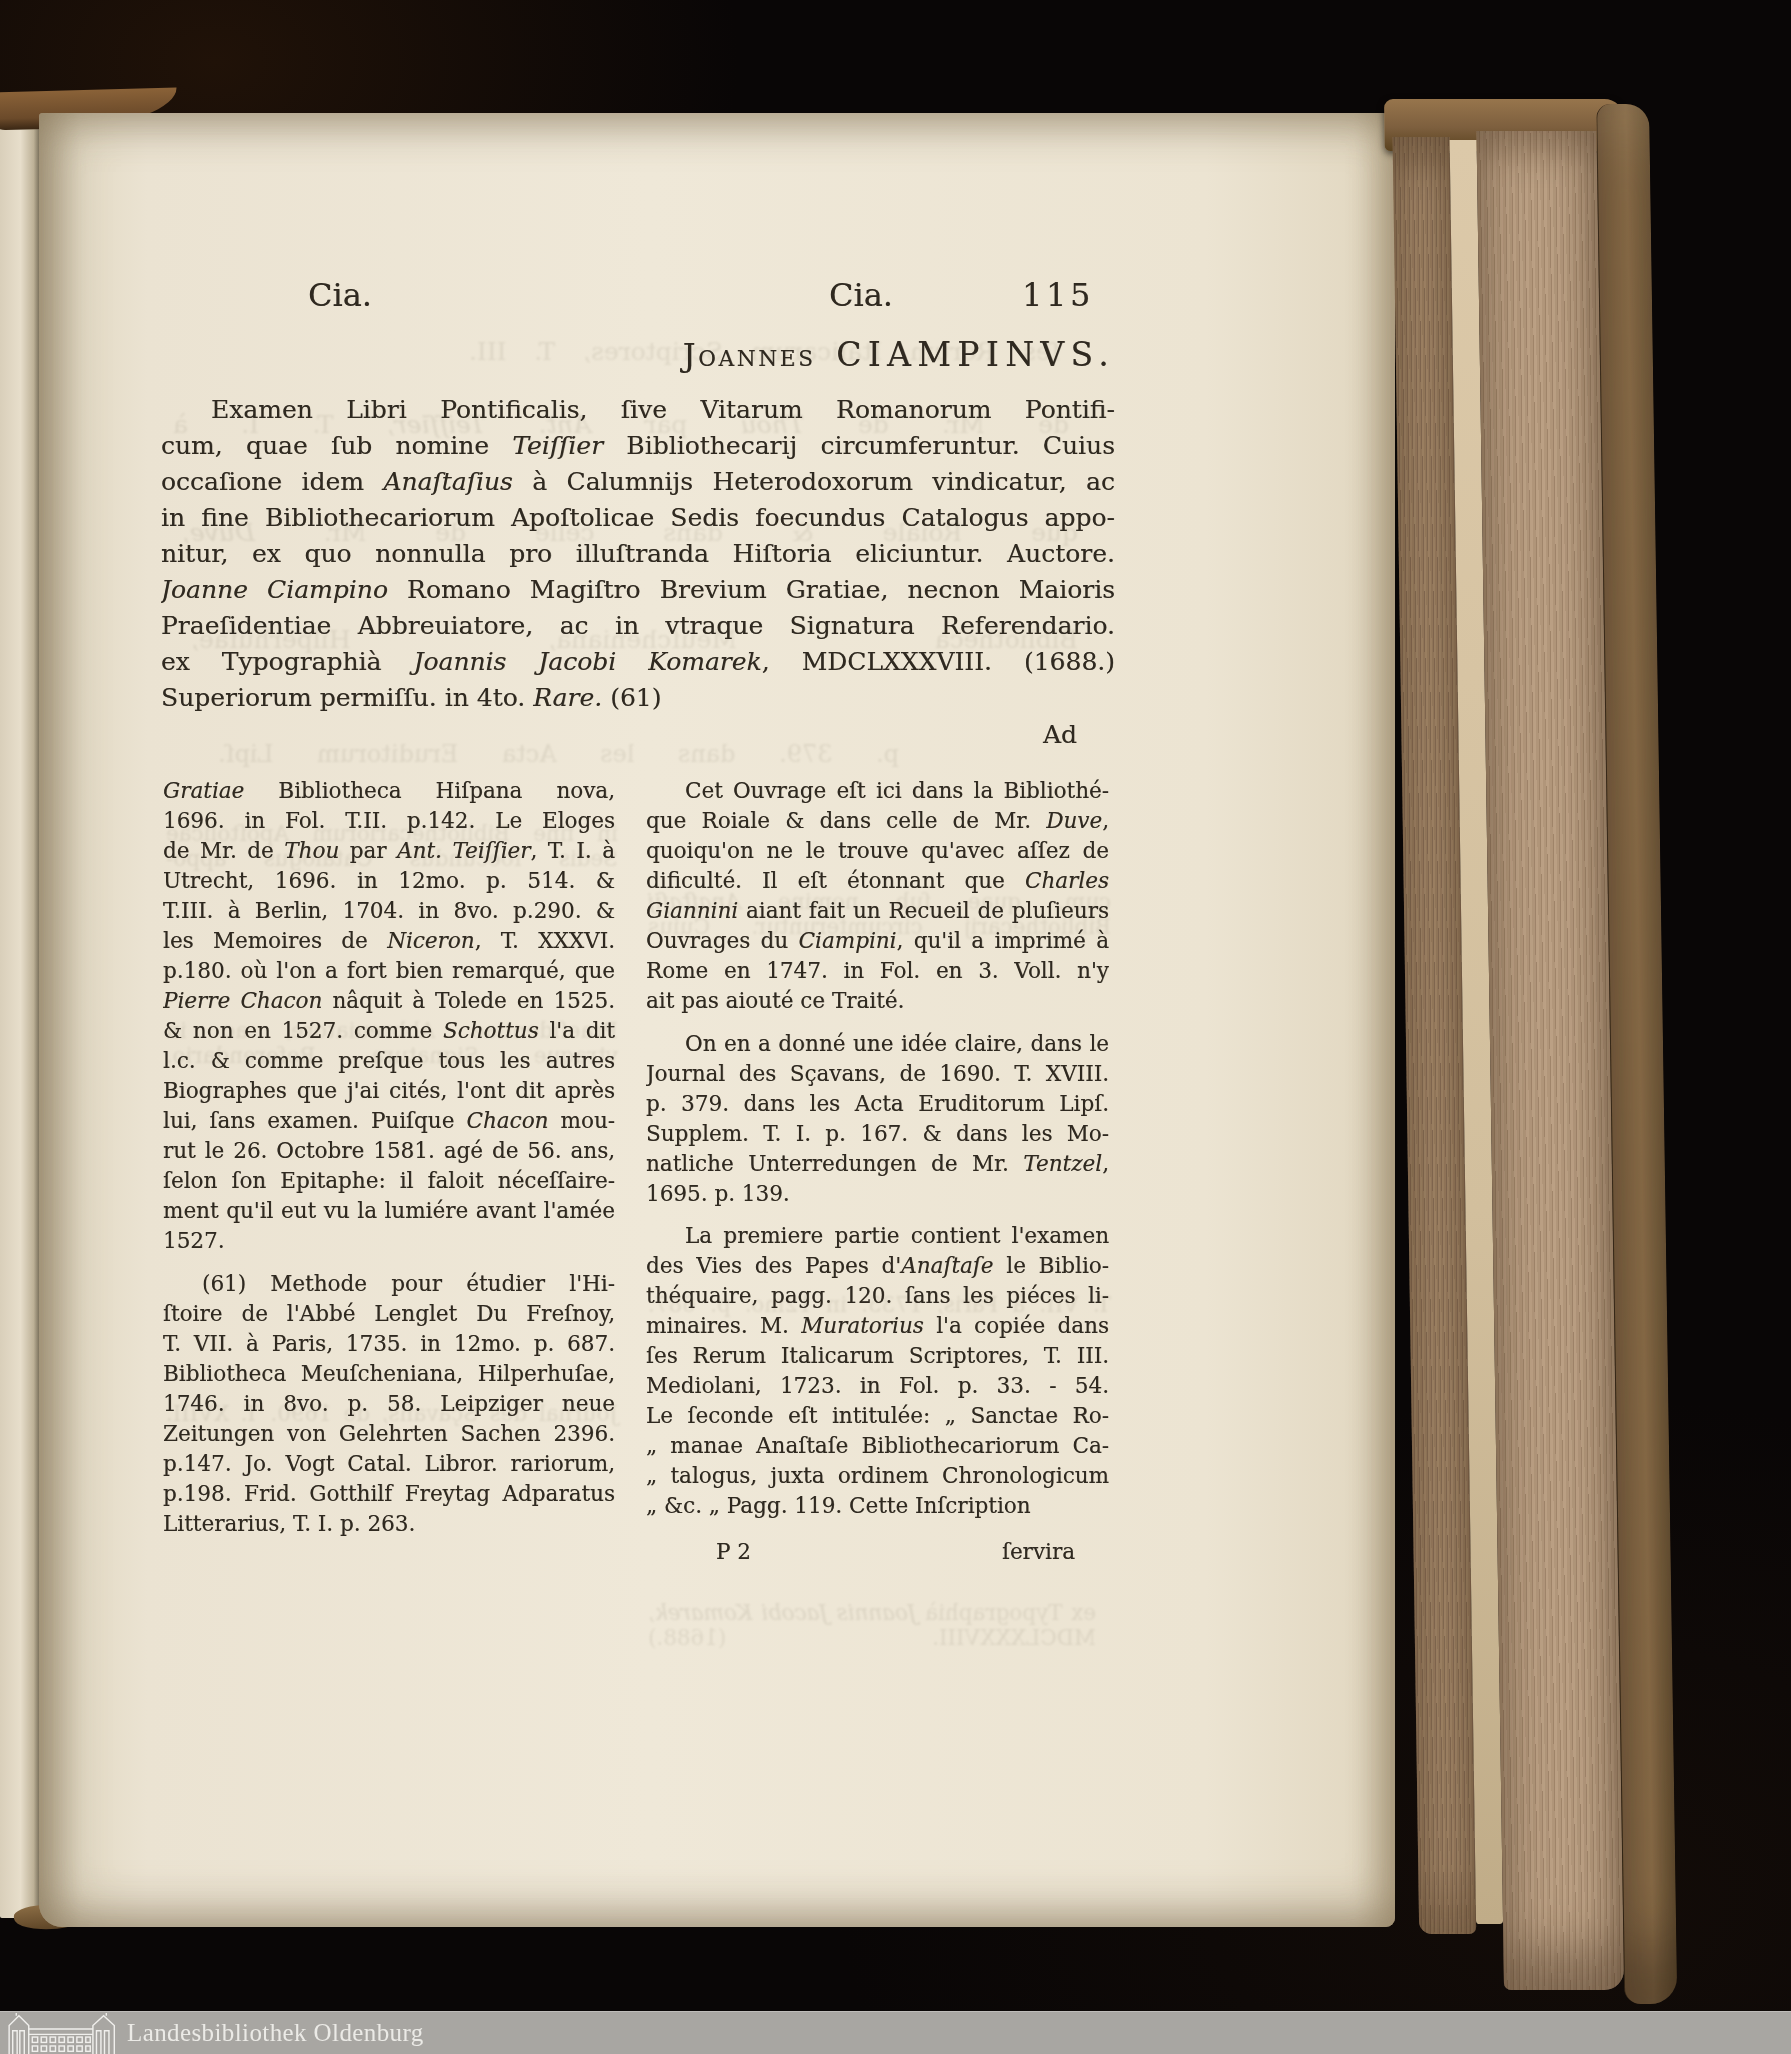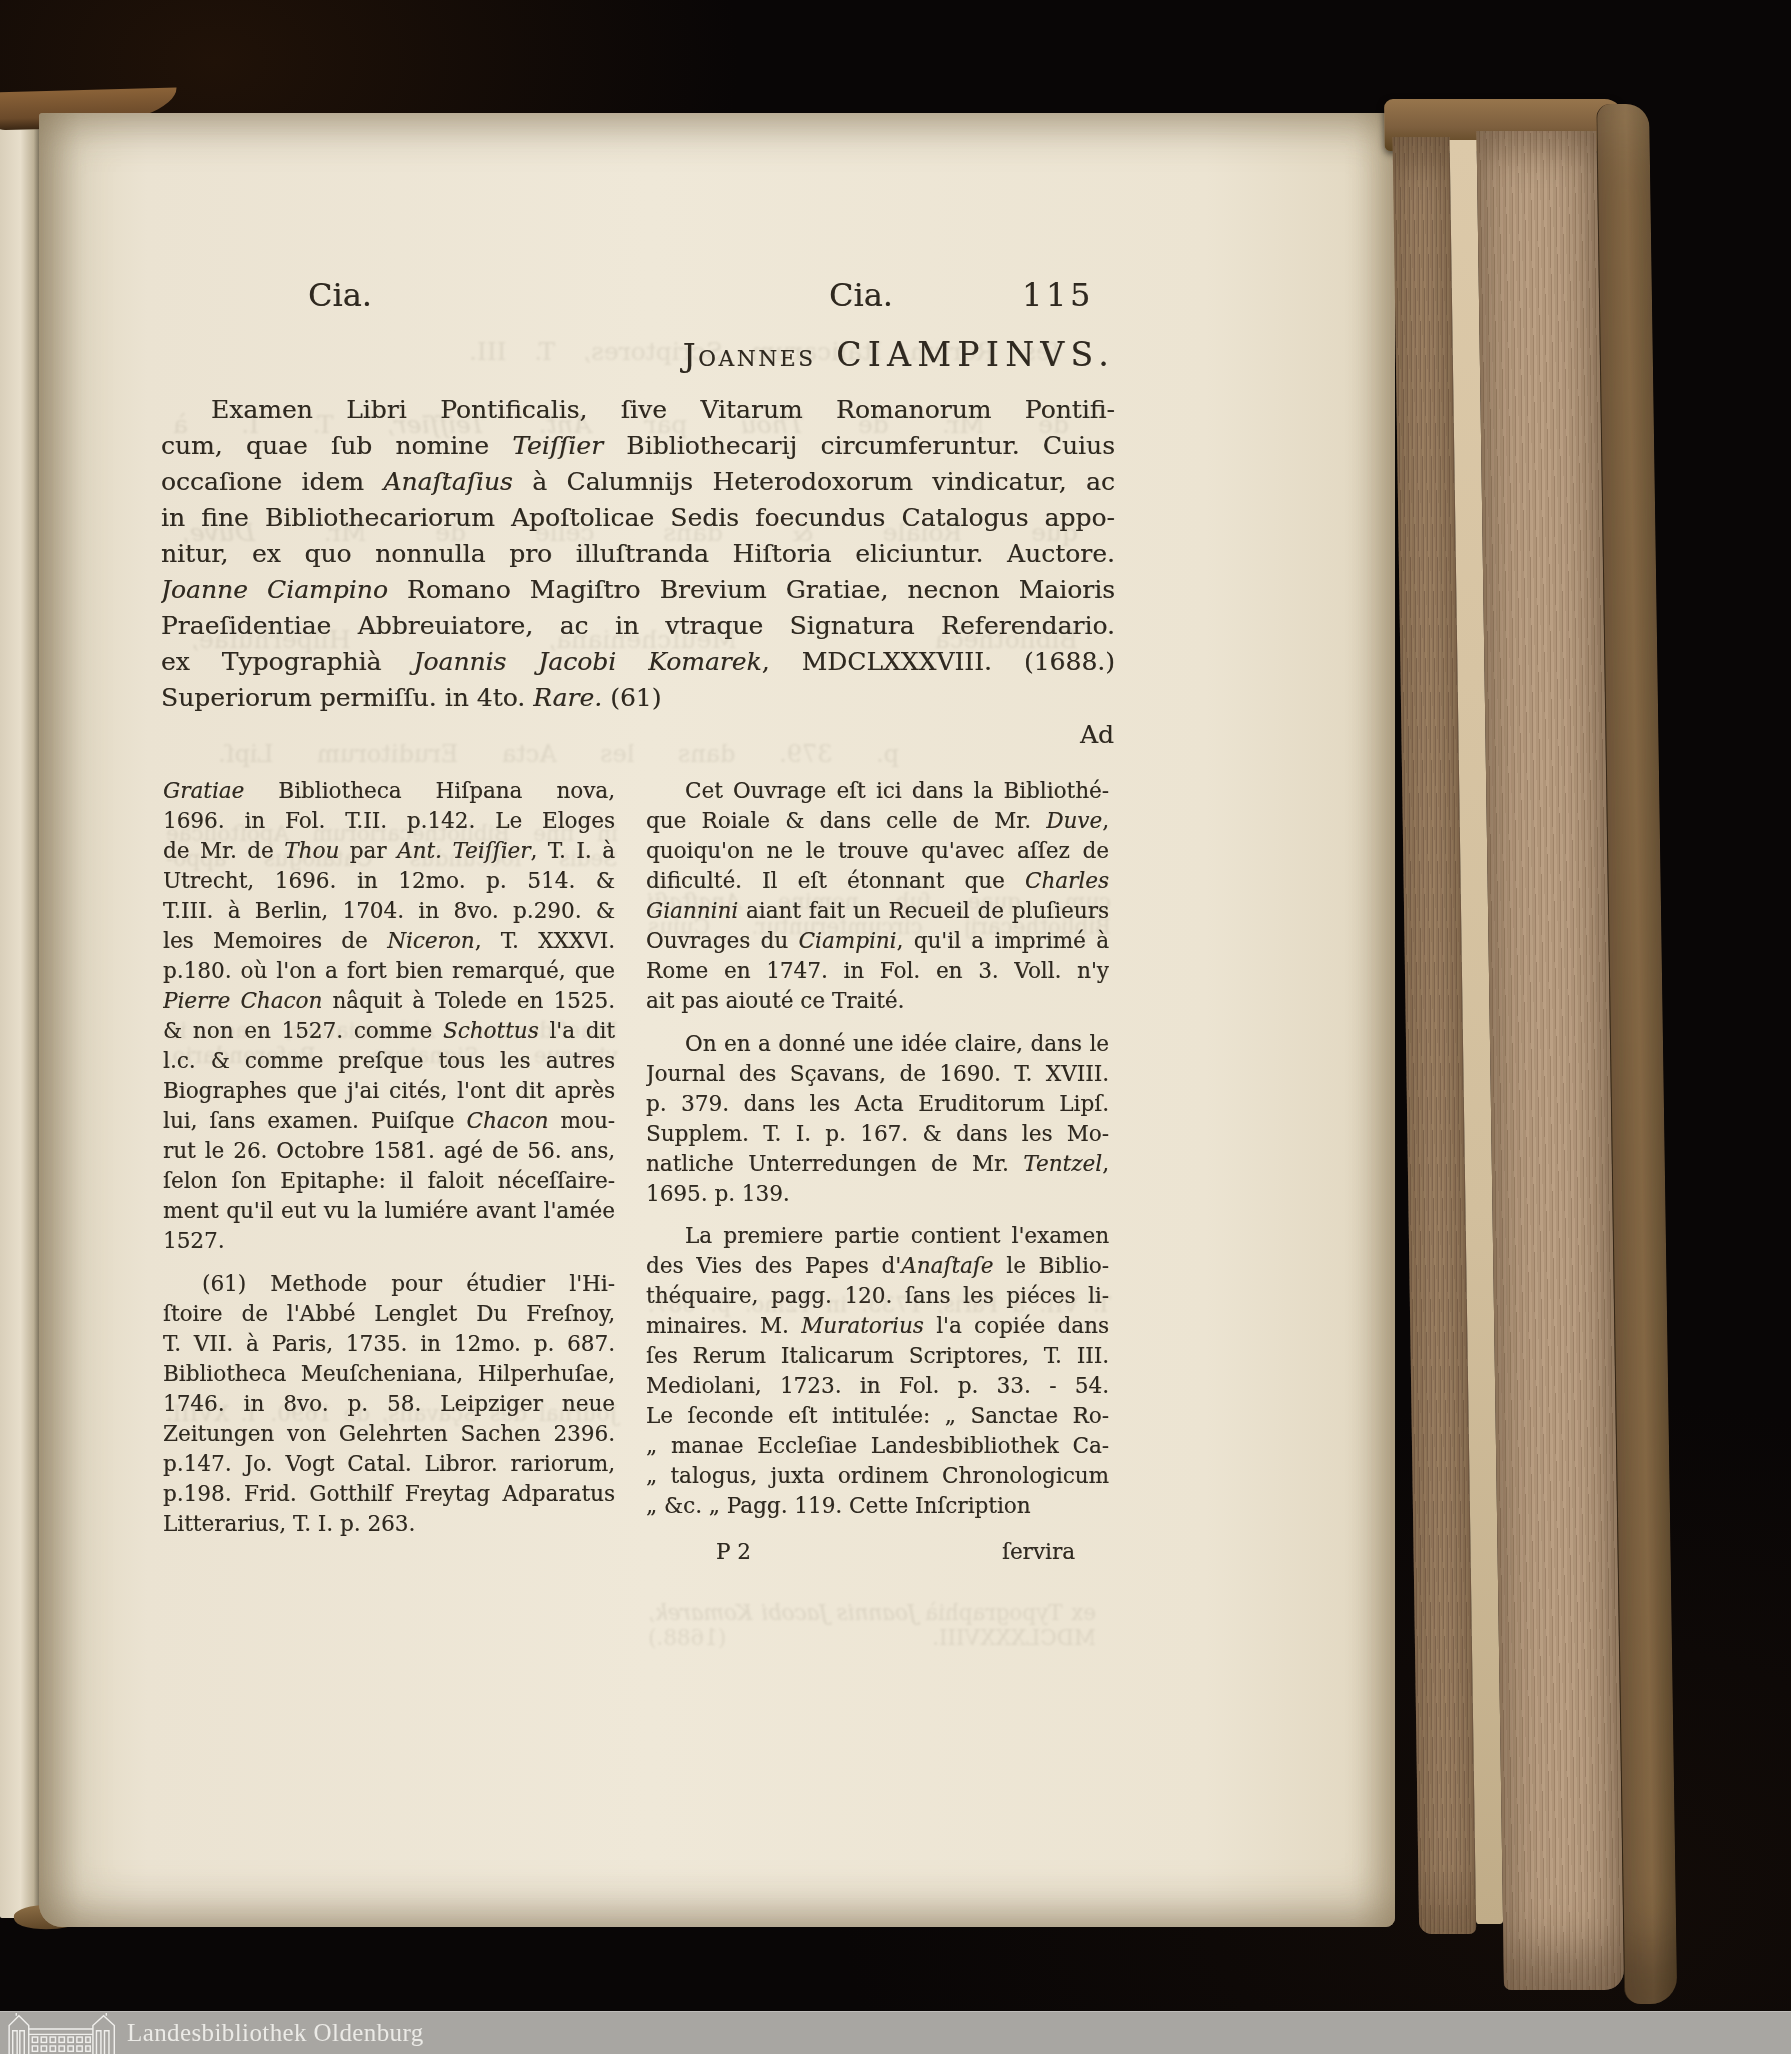--- a/index.html
+++ b/index.html
@@ -40,21 +40,21 @@
   .smallcaps::first-letter{font-size:32px;}
   .title-main{font-size:33px;letter-spacing:6.3px;margin-left:16px;}
   
   .line{text-align:justify;text-align-last:justify;overflow:hidden;}
   .line.last{text-align-last:left;}
   .ind{text-indent:39px;}
   .para + .para{margin-top:12.5px;}
   .mainblock{position:absolute;left:122px;top:279px;width:954px;font-size:25px;}
   .mainblock .line{line-height:36px;height:36px;}
   .mainblock .ind{text-indent:50px;}
-  .catchword-mid{position:absolute;left:967px;top:607px;width:108px;text-align:right;font-size:25px;}
+  .catchword-mid{position:absolute;left:967px;top:607px;width:108px;text-align:center;font-size:25px;}
   .col{position:absolute;top:663px;font-size:21.5px;}
   .col .line{line-height:30px;height:30px;}
   .col-left{left:124px;width:452px;}
   .col-right{left:607px;width:463px;}
   .sigrow{position:absolute;left:607px;top:1426px;width:463px;font-size:21.5px;}
   .sig{margin-left:70px;}
   .cw{float:right;margin-right:34px;}
   i{font-style:italic;}
   
   .fore-edge{position:absolute;left:1379px;top:99px;width:313px;height:1917px;
@@ -181,21 +181,21 @@
           <div class="line last">1695. p. 139.</div>
         </div>
         <div class="para">
           <div class="line ind">La premiere partie contient l'examen</div>
           <div class="line">des Vies des Papes d'<i>Anaſtaſe</i> le Biblio-</div>
           <div class="line">théquaire, pagg. 120. ſans les piéces li-</div>
           <div class="line">minaires.  M. <i>Muratorius</i> l'a copiée dans</div>
           <div class="line">ſes Rerum Italicarum Scriptores, T. III.</div>
           <div class="line">Mediolani, 1723. in Fol. p. 33. - 54.</div>
           <div class="line">Le ſeconde eſt intitulée: „ Sanctae Ro-</div>
-          <div class="line">„ manae Eccleſiae Landesbibliothek Ca-</div>
+          <div class="line">„ manae Anaſtaſe Bibliothecariorum Ca-</div>
           <div class="line">„ talogus, juxta ordinem Chronologicum</div>
           <div class="line last">„ &amp;c. „  Pagg. 119.  Cette Inſcription</div>
         </div>
       </div>
 
     <div class="sigrow">
       <span class="sig">P 2</span>
       <span class="cw">ſervira</span>
     </div>
   </div>

